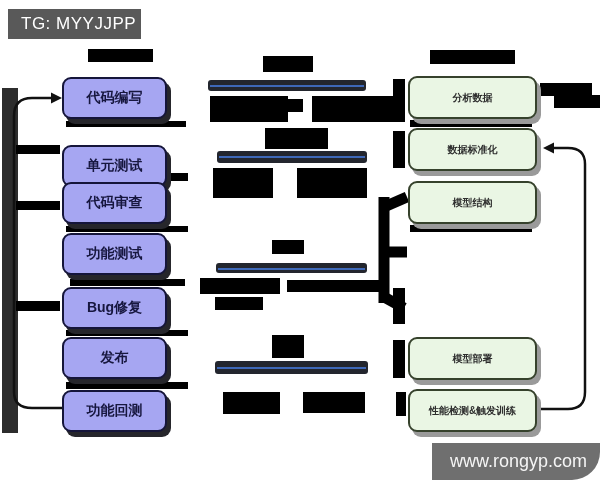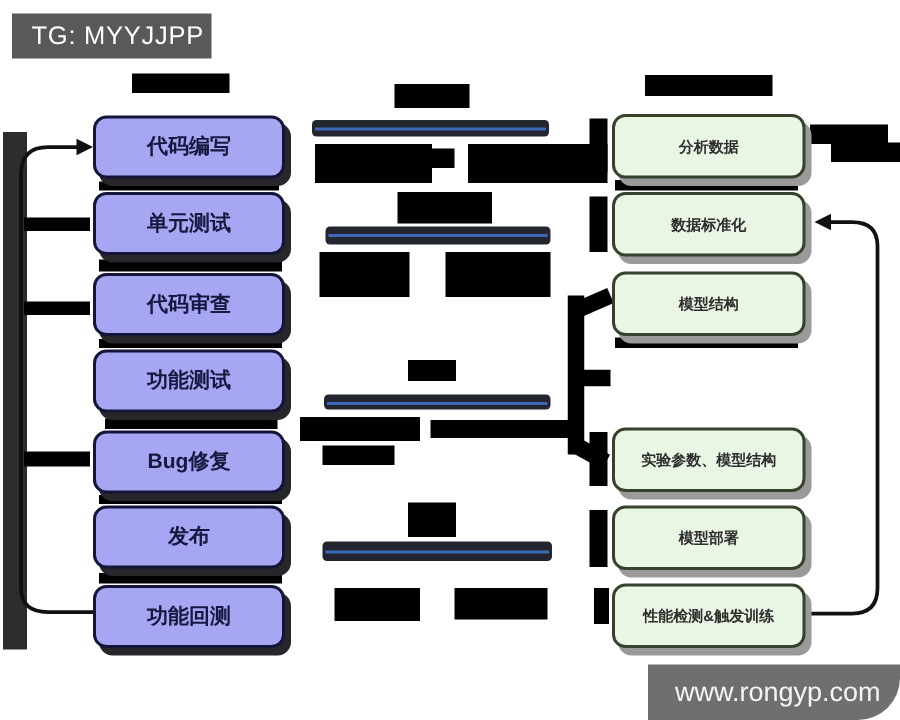--- a/index.html
+++ b/index.html
@@ -5,21 +5,21 @@
   html,body{margin:0;padding:0;background:#fff;}
   #canvas{position:relative;width:600px;height:480px;background:#ffffff;overflow:hidden;
           font-family:"Liberation Sans",sans-serif;border-radius:28px;}
 
   
   .badge{position:absolute;left:8px;top:9px;width:133px;height:30px;background:#595959;
          color:#fff;font-size:17px;letter-spacing:.5px;display:flex;align-items:center;
          padding-left:13px;box-sizing:border-box;}
 
   
-  .pbox{position:absolute;left:62px;width:128px;height:42px;background:#a6a6f2;
+  .pbox{position:absolute;left:62px;width:105px;height:42px;background:#a6a6f2;
         border:2px solid #15153a;border-radius:9px;box-sizing:border-box;
         display:flex;align-items:center;justify-content:center;
         box-shadow:4px 5px 0 #26262b;z-index:10;}
   .pbox span{font-size:14px;font-weight:bold;color:#17173f;}
   .gbox{position:absolute;left:408px;width:129px;height:43px;background:#eaf6e4;
         border:2px solid #36422c;border-radius:9px;box-sizing:border-box;
         display:flex;align-items:center;justify-content:center;
         box-shadow:4px 5px 0 #9a9a9a;z-index:10;}
   .gbox span{font-size:10px;font-weight:bold;color:#2e2e2e;white-space:nowrap;}
 
@@ -72,21 +72,21 @@
   <div class="band" style="left:70px;top:279px;width:115px;height:7px"></div>
   <div class="band" style="left:66px;top:330px;width:122px;height:6px"></div>
   <div class="band" style="left:66px;top:382px;width:122px;height:7px"></div>
 
   <div class="band" style="left:410px;top:120px;width:122px;height:7px"></div>
   <div class="band" style="left:410px;top:225px;width:122px;height:7px"></div>
 
   <div class="pbox" style="top:77px">
       <span>代码编写</span>
     </div>
-  <div class="pbox" style="top:128px">
+  <div class="pbox" style="top:145px">
       <span>单元测试</span>
     </div>
   <div class="pbox" style="top:182px">
       <span>代码审查</span>
     </div>
   <div class="pbox" style="top:233px">
       <span>功能测试</span>
     </div>
   <div class="pbox" style="top:287px">
       <span>Bug修复</span>
@@ -99,23 +99,20 @@
     </div>
 
   <div class="gbox" style="top:76px">
       <span>分析数据</span>
     </div>
   <div class="gbox" style="top:128px">
       <span>数据标准化</span>
     </div>
   <div class="gbox" style="top:181px">
       <span>模型结构</span>
-    </div>
-  <div class="gbox" style="top:285px">
-      <span>实验参数、模型结构</span>
     </div>
   <div class="gbox" style="top:337px">
       <span>模型部署</span>
     </div>
   <div class="gbox" style="top:389px">
       <span>性能检测&amp;触发训练</span>
     </div>
 
   <div class="stub" style="left:393px;top:79px;width:12px;height:36px"></div>
   <div class="stub" style="left:393px;top:131px;width:12px;height:37px"></div>

